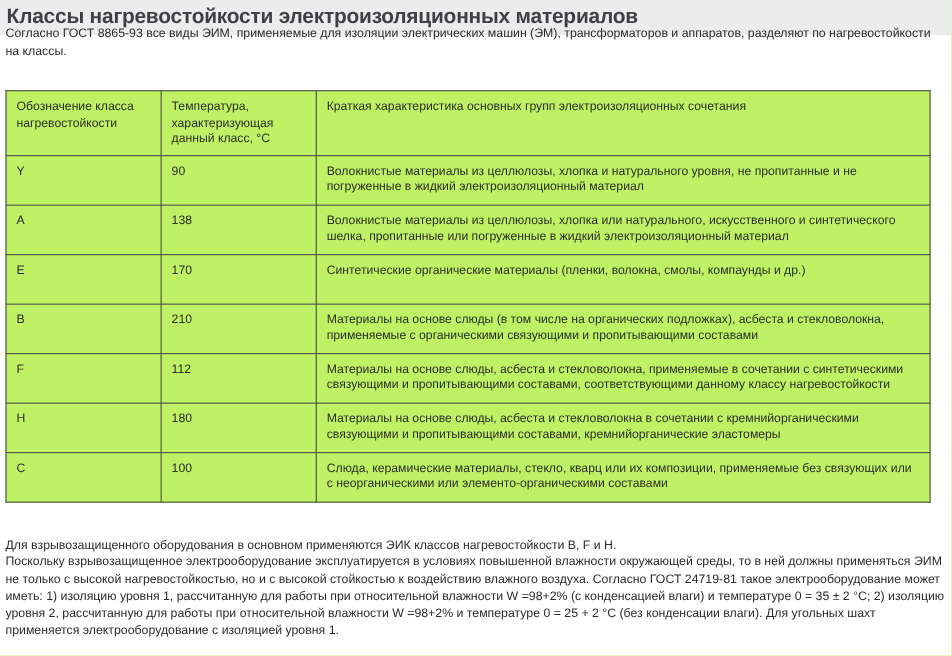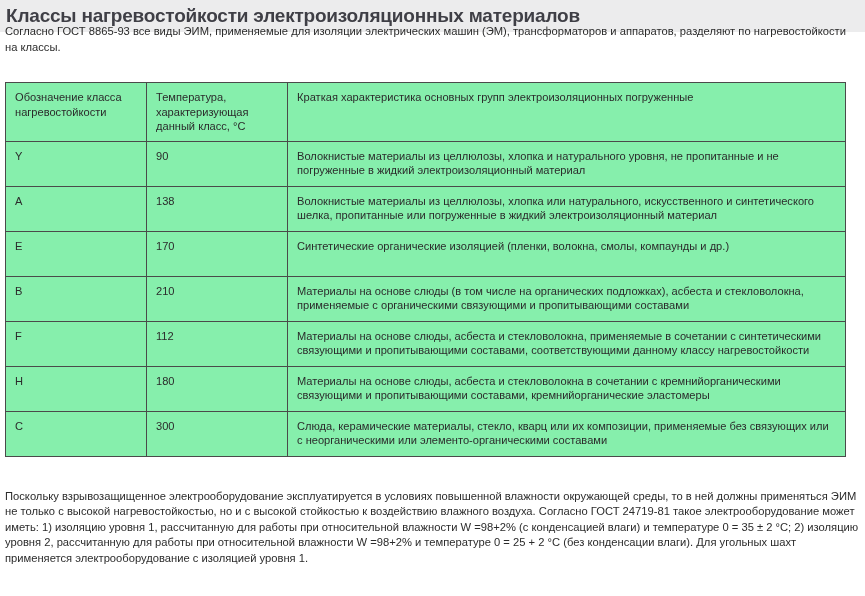--- a/index.html
+++ b/index.html
@@ -58,21 +58,21 @@
   .tbl-wrap {
     position: absolute;
     left: 5px;
     top: 82px;
     width: 840px;
   }
   table.classes {
     border-collapse: collapse;
     width: 840px;
     table-layout: fixed;
-    background: #86efac;
+    background: #bef264;
   }
   table.classes col.c1 { width: 141px; }
   table.classes col.c2 { width: 141px; }
   table.classes col.c3 { width: 558px; }
 
   table.classes th,
   table.classes td {
     border: 1px solid #4a4a4a;
     vertical-align: top;
     text-align: left;
@@ -119,60 +119,61 @@
     <table class="classes">
       <colgroup>
         <col class="c1">
           <col class="c2">
           <col class="c3">
       </colgroup>
       <thead>
         <tr>
           <th>Обозначение класса нагревостойкости</th>
           <th>Температура, характеризующая данный класс, °С</th>
-          <th>Краткая характеристика основных групп электроизоляционных погруженные</th>
+          <th>Краткая характеристика основных групп электроизоляционных сочетания</th>
         </tr>
       </thead>
       <tbody>
         <tr>
           <td class="cls-cell">Y</td>
           <td>90</td>
           <td>Волокнистые материалы из целлюлозы, хлопка и натурального уровня, не пропитанные и не погруженные в жидкий электроизоляционный материал</td>
         </tr>
         <tr>
           <td class="cls-cell">A</td>
           <td>138</td>
           <td>Волокнистые материалы из целлюлозы, хлопка или натурального, искусственного и синтетического шелка, пропитанные или погруженные в жидкий электроизоляционный материал</td>
         </tr>
         <tr>
           <td class="cls-cell">E</td>
           <td>170</td>
-          <td>Синтетические органические изоляцией (пленки, волокна, смолы, компаунды и др.)</td>
+          <td>Синтетические органические материалы (пленки, волокна, смолы, компаунды и др.)</td>
         </tr>
         <tr>
           <td class="cls-cell">B</td>
           <td>210</td>
           <td>Материалы на основе слюды (в том числе на органических подложках), асбеста и стекловолокна, применяемые с органическими связующими и пропитывающими составами</td>
         </tr>
         <tr>
           <td class="cls-cell">F</td>
           <td>112</td>
           <td>Материалы на основе слюды, асбеста и стекловолокна, применяемые в сочетании с синтетическими связующими и пропитывающими составами, соответствующими данному классу нагревостойкости</td>
         </tr>
         <tr>
           <td class="cls-cell">H</td>
           <td>180</td>
           <td>Материалы на основе слюды, асбеста и стекловолокна в сочетании с кремнийорганическими связующими и пропитывающими составами, кремнийорганические эластомеры</td>
         </tr>
         <tr>
           <td class="cls-cell">C</td>
-          <td>300</td>
+          <td>100</td>
           <td>Слюда, керамические материалы, стекло, кварц или их композиции, применяемые без связующих или с неорганическими или элементо-органическими составами</td>
         </tr>
       </tbody>
     </table>
   </div>
 
   <div class="footnote">
+    <p>Для взрывозащищенного оборудования в основном применяются ЭИК классов нагревостойкости B, F и H.</p>
     <p>Поскольку взрывозащищенное электрооборудование эксплуатируется в условиях повышенной влажности окружающей среды, то в ней должны применяться ЭИМ не только с высокой нагревостойкостью, но и с высокой стойкостью к воздействию влажного воздуха. Согласно ГОСТ 24719-81 такое электрооборудование может иметь: 1) изоляцию уровня 1, рассчитанную для работы при относительной влажности W =98+2% (с конденсацией влаги) и температуре 0 = 35 ± 2 °С; 2) изоляцию уровня 2, рассчитанную для работы при относительной влажности W =98+2% и температуре 0 = 25 + 2 °С (без конденсации влаги). Для угольных шахт применяется электрооборудование с изоляцией уровня 1.</p>
   </div>
 
 </div>
 
 </body></html>

